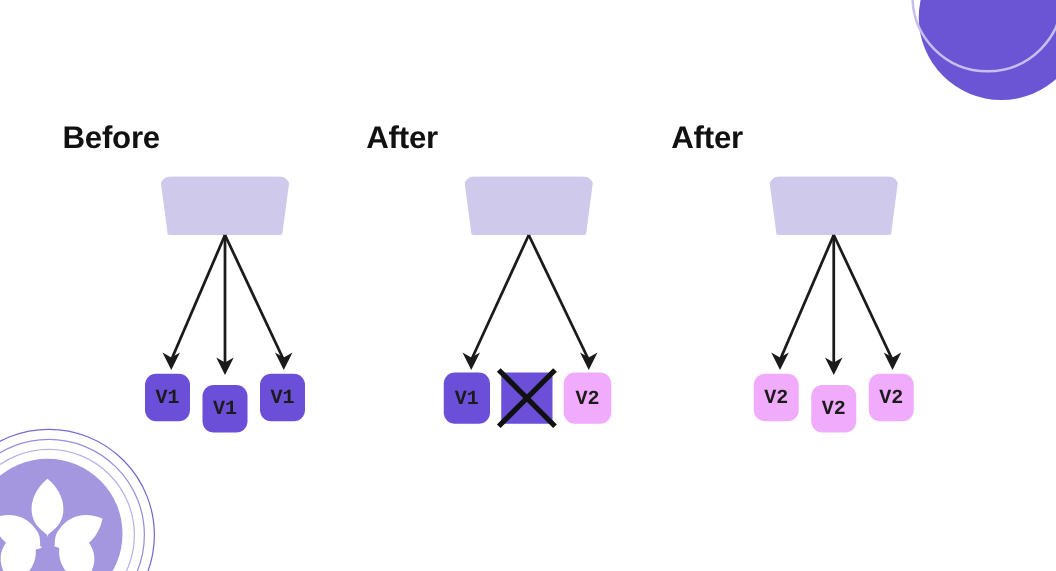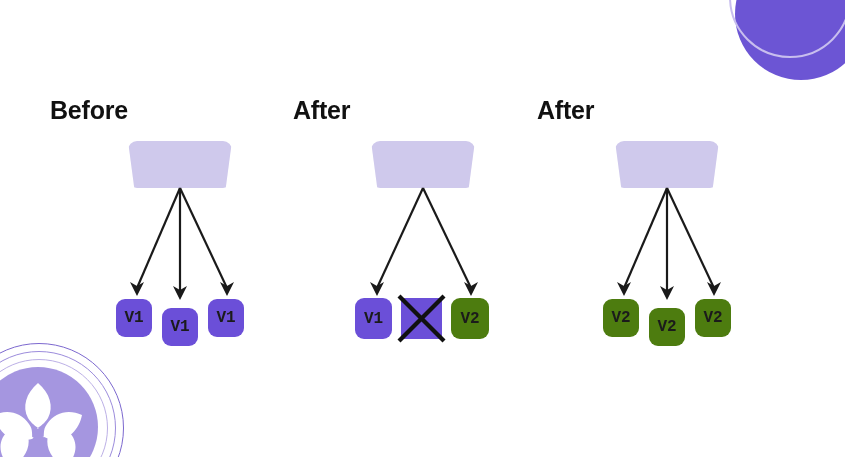--- a/index.html
+++ b/index.html
@@ -130,21 +130,21 @@
     border-radius: 9px;
     display: flex;
     align-items: center;
     justify-content: center;
     font-size: 16px;
     font-weight: bold;
     color: #1b1b1b;
     box-sizing: border-box;
   }
   .vbox.dark  { background: #6B4FD8; }
-  .vbox.light { background: #4d7c0f; }
+  .vbox.light { background: #f0abfc; }
 
   .vbox.slot-left   { left: 66px;  top: 4px;  width: 36px; height: 38px; }
   .vbox.slot-mid    { left: 112px; top: 13px; width: 36px; height: 38px; }
   .vbox.slot-right  { left: 158px; top: 4px;  width: 36px; height: 38px; }
 
   
   .during .vbox.slot-left  { left: 62px;  top: 3px;  width: 37px; height: 41px; }
   .during .vbox.slot-mid   { left: 108px; top: 3px;  width: 41px; height: 41px; border-radius: 3px; }
   .during .vbox.slot-right { left: 158px; top: 3px;  width: 38px; height: 41px; }
 

